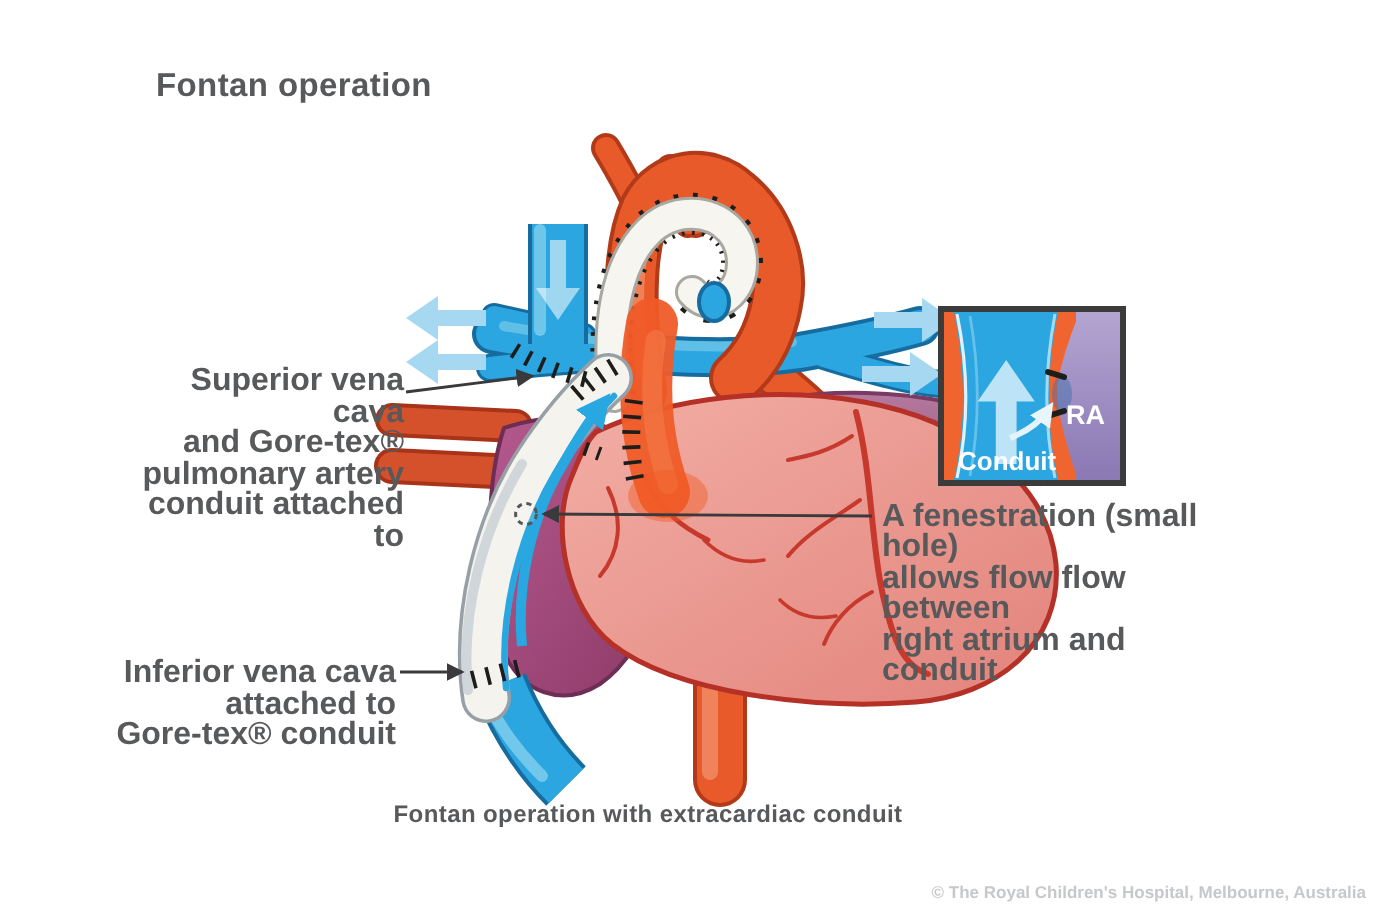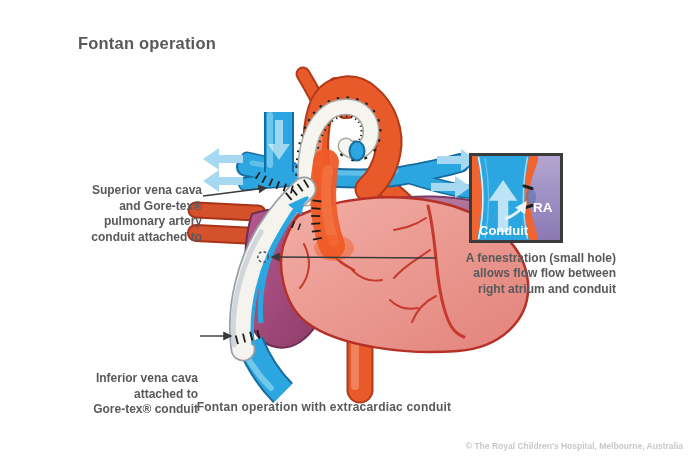--- a/index.html
+++ b/index.html
@@ -5,25 +5,25 @@
   html,body{margin:0;padding:0;background:#ffffff;}
   .stage{
     position:relative;width:700px;height:461px;background:#ffffff;overflow:hidden;
     font-family:"Liberation Sans","DejaVu Sans",sans-serif;
   }
   .stage svg{position:absolute;left:0;top:0;}
   .title{
     position:absolute;left:30px;top:34px;font-size:16.5px;font-weight:bold;
     color:#58595b;letter-spacing:.2px;margin-left:48px;
   }
-  .lbl{position:absolute;font-size:12px;font-weight:bold;color:#58595b;line-height:15.6px;}
+  .lbl{position:absolute;font-size:16px;font-weight:bold;color:#58595b;line-height:15.6px;}
   .lbl-right{text-align:right;}
-  .lbl-left{text-align:right;}
+  .lbl-left{text-align:left;}
   .lbl-svc{left:58px;top:183px;width:144px;}
-  .lbl-ivc{left:58px;top:329px;width:140px;margin-top:42px;}
+  .lbl-ivc{left:58px;top:329px;width:140px;}
   .lbl-fen{left:441px;top:251px;width:175px;line-height:15.4px;}
   .caption{
     position:absolute;left:0;top:400px;width:648px;text-align:center;
     font-size:12px;font-weight:bold;color:#58595b;letter-spacing:.2px;
   }
   .copyright{
     position:absolute;right:17px;top:441px;font-size:8.5px;font-weight:600;color:#c7c8ca;padding-left:36px;
   }
   .inset-text{font-family:"Liberation Sans","DejaVu Sans",sans-serif;font-weight:bold;fill:#ffffff;}
 </style>

